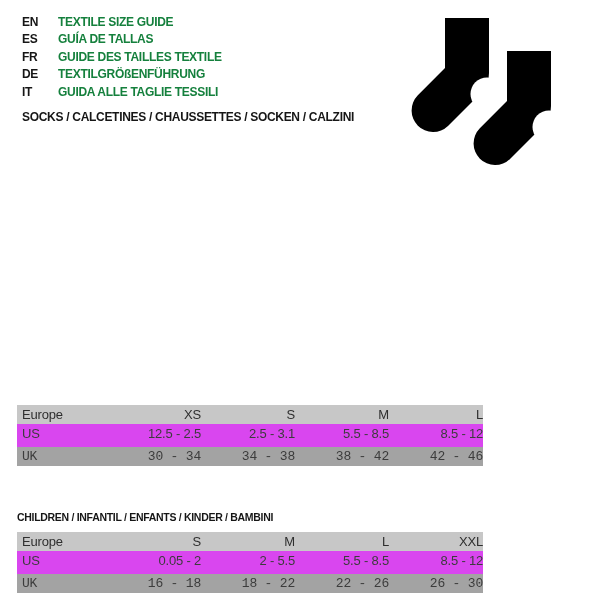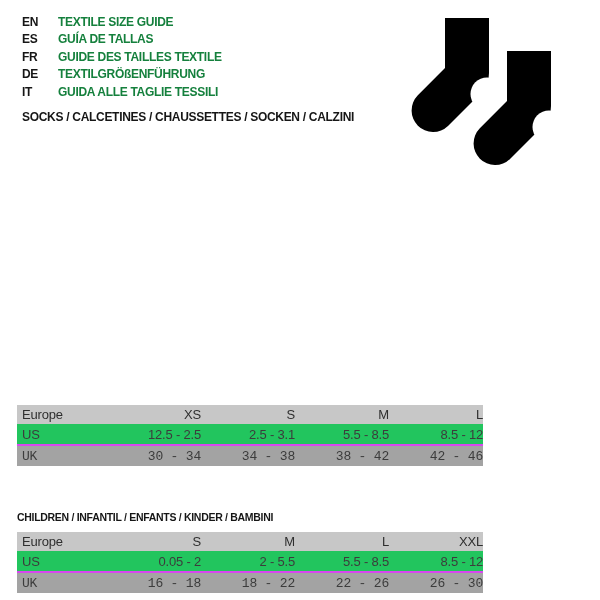--- a/index.html
+++ b/index.html
@@ -41,21 +41,21 @@
     width:100%;border-collapse:collapse;table-layout:fixed;
     font-size:13px;letter-spacing:-0.2px;color:#3c3c3c;
   }
   table.size-table th,table.size-table td{
     font-weight:400;text-align:right;padding:0;vertical-align:middle;
   }
   table.size-table .first{width:85px;text-align:left;padding-left:5px;}
   table.size-table thead tr{background:#c7c7c7;height:19px;}
   table.size-table thead th{color:#2f2f2f;}
   table.size-table tbody tr{height:21px;}
-  table.size-table tbody tr:nth-child(1){background:#22c55e;border-bottom:2px solid #d946ef;}
+  table.size-table tbody tr:nth-child(1){background:#d946ef;border-bottom:4px solid #d946ef;}
   table.size-table tbody tr:nth-child(2){background:#a3a3a3;font-family:Liberation Mono, monospace;}
 </style>
 </head>
 <body>
 
 <div class="page">
 
   <div class="lang-list">
       <div class="lang-row">
         <span class="lang-code">EN</span>

